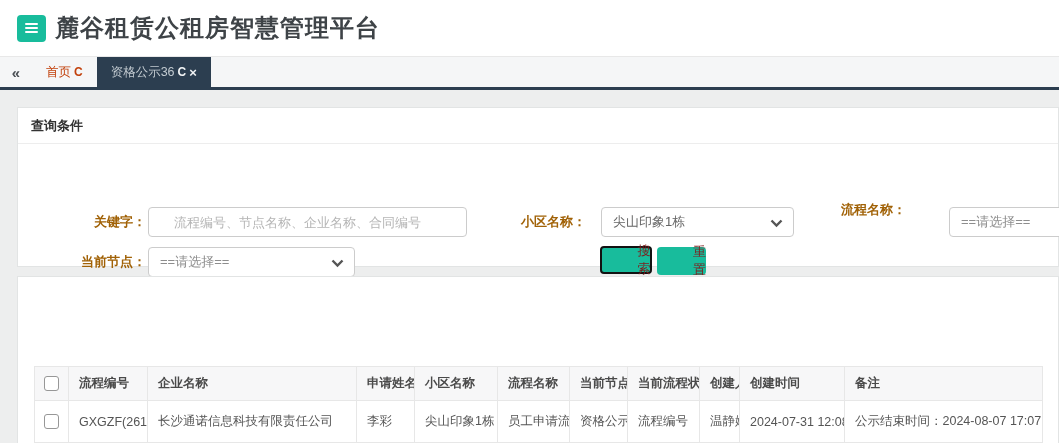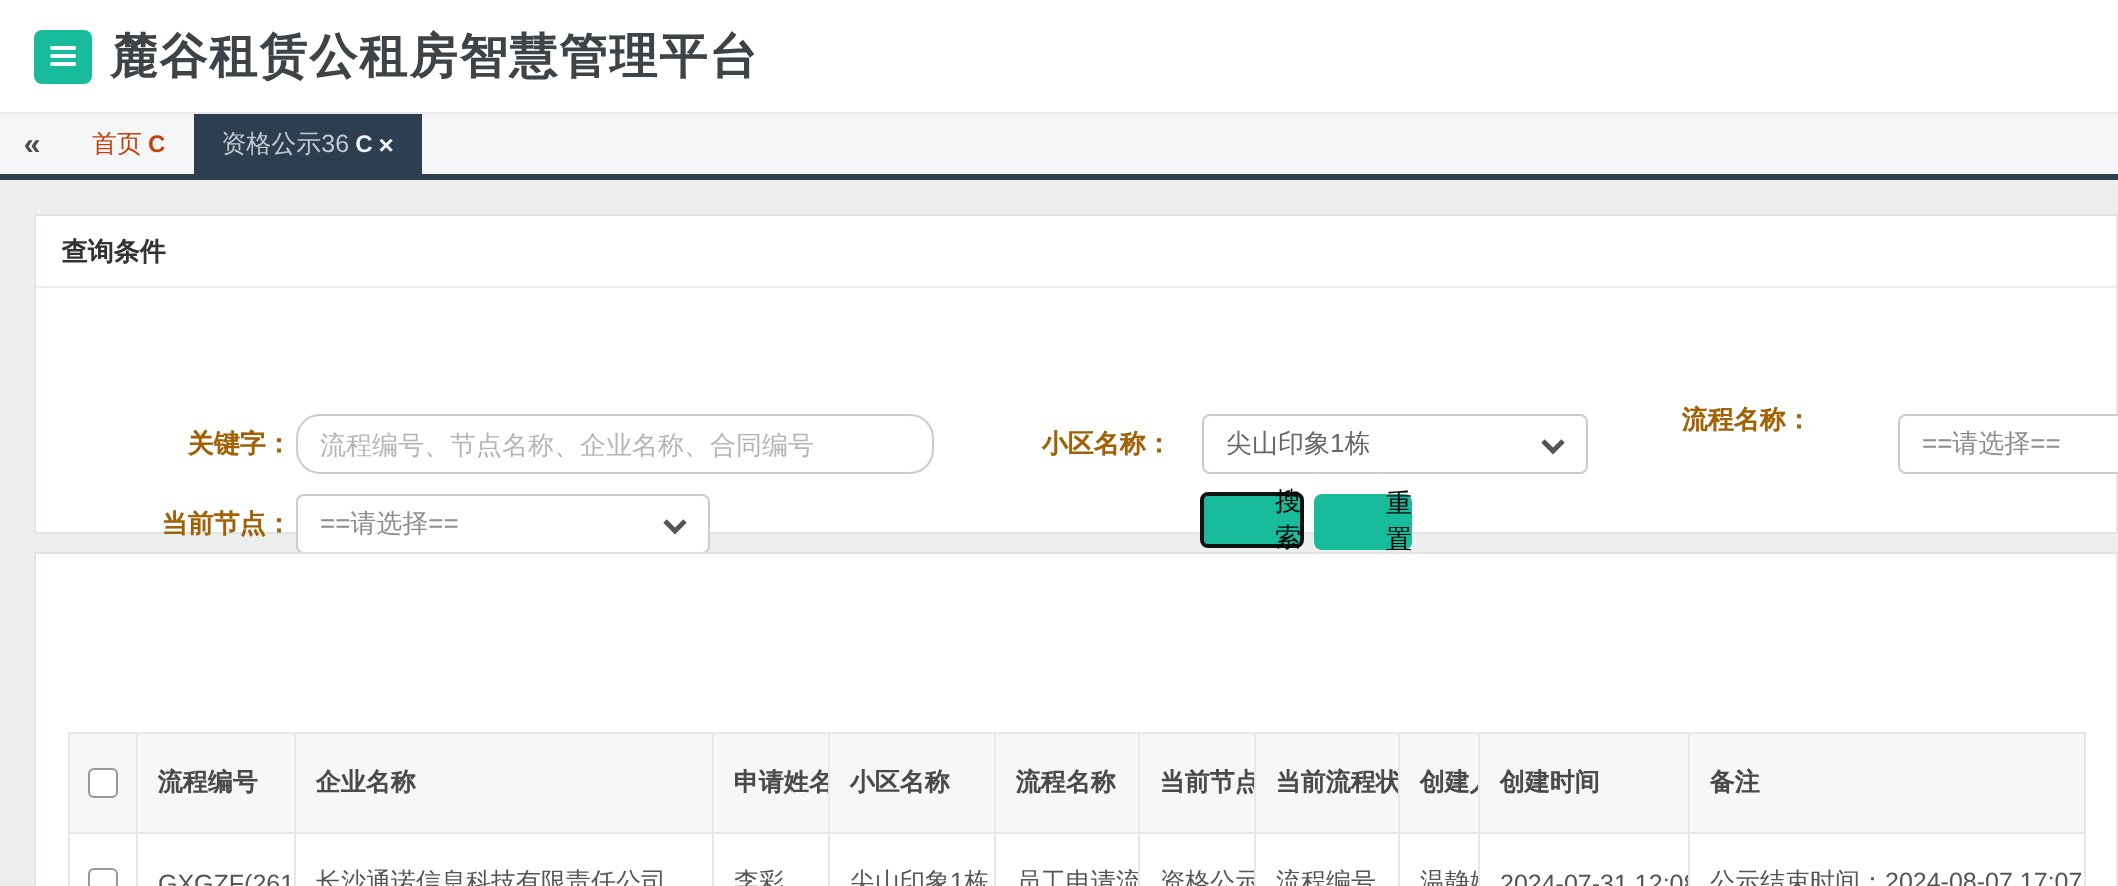--- a/index.html
+++ b/index.html
@@ -51,41 +51,41 @@
   
   .form-area { position:relative; }
   .f-label {
     position:absolute; height:30px; line-height:30px; text-align:right;
     font-size:13px; font-weight:bold; color:#a16207;
   }
   .f-control {
     position:absolute; height:30px; background:#fff;
     border:1px solid #cccccc; border-radius:4px; font-size:13px;
   }
-  input.f-control { padding:0 11px; color:#8b5cf6; outline:none;border-radius:12px; }
+  input.f-control { padding:0 25px; color:#8b5cf6; outline:none; }
   input.f-control::placeholder { color:#b5b5b5; }
   .select-box { display:flex; align-items:center; padding:0 26px 0 11px; color:#666; cursor:pointer; }
   .select-box .sel-value { white-space:nowrap; overflow:hidden; }
   .select-box.muted { color:#8d8d8d; }
   .chev { position:absolute; right:10px; top:11px; }
 
   .btn {
     position:absolute; height:28px; border:none; border-radius:4px;
-    background:#18bc9c; color:#000000; font-size:13px; cursor:pointer;
+    background:#18bc9c; color:#7f1d1d; font-size:13px; cursor:pointer;
     font-family:Liberation Mono, monospace; display:flex; align-items:center; justify-content:center;padding-left:36px;
   }
   .btn-search { border:2px solid #121212; }
 
   
   .todo-table {
     position:absolute; top:89px; left:16px; width:1009px;
     border-collapse:collapse; table-layout:fixed; font-size:12.5px;
   }
   .todo-table th, .todo-table td {
-    border:1px solid #e7e7e7; padding:16px 10px; text-align:left;
+    border:1px solid #e7e7e7; padding:0 10px; text-align:left;
     white-space:nowrap; overflow:hidden;
   }
   .todo-table thead th { background:#f7f7f8; height:34px; color:#4a4a4a; font-weight:bold; }
   .todo-table tbody td { background:#fff; height:42px; color:#555; }
   .cb-cell { text-align:center !important; padding:0 !important; }
   input.row-cb {
     -webkit-appearance:none; appearance:none; width:15px; height:15px;
     border:1px solid #979797; border-radius:3px; background:#fff;
     vertical-align:middle; cursor:pointer; margin:0;
   }

